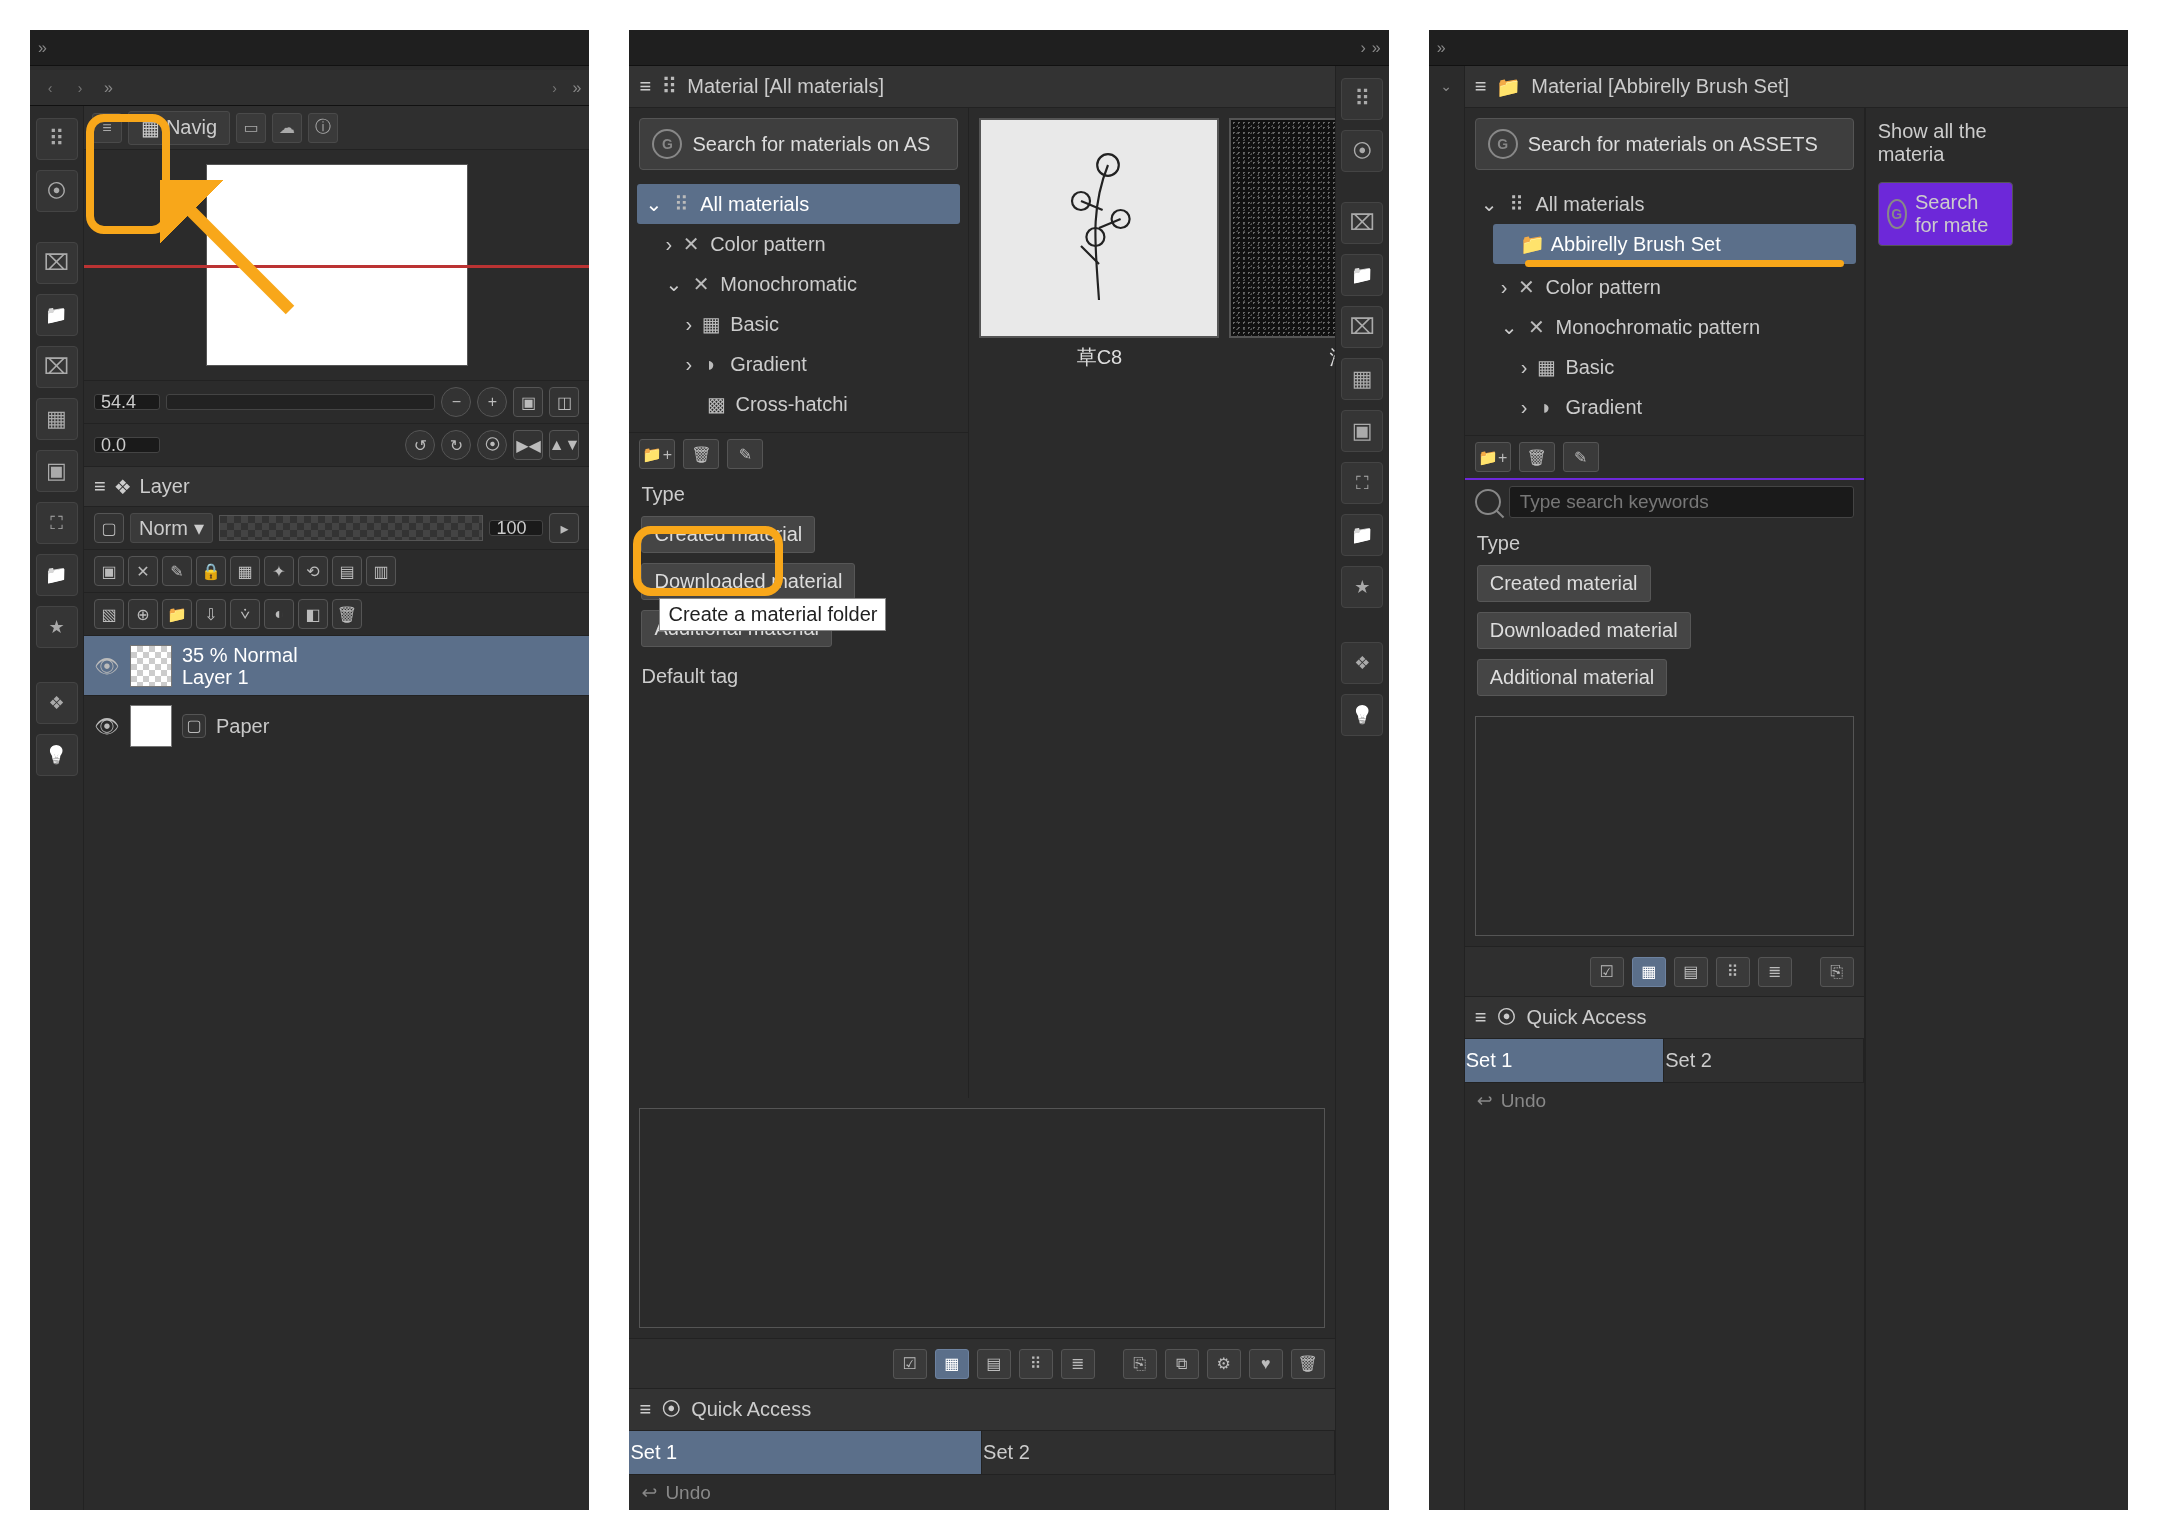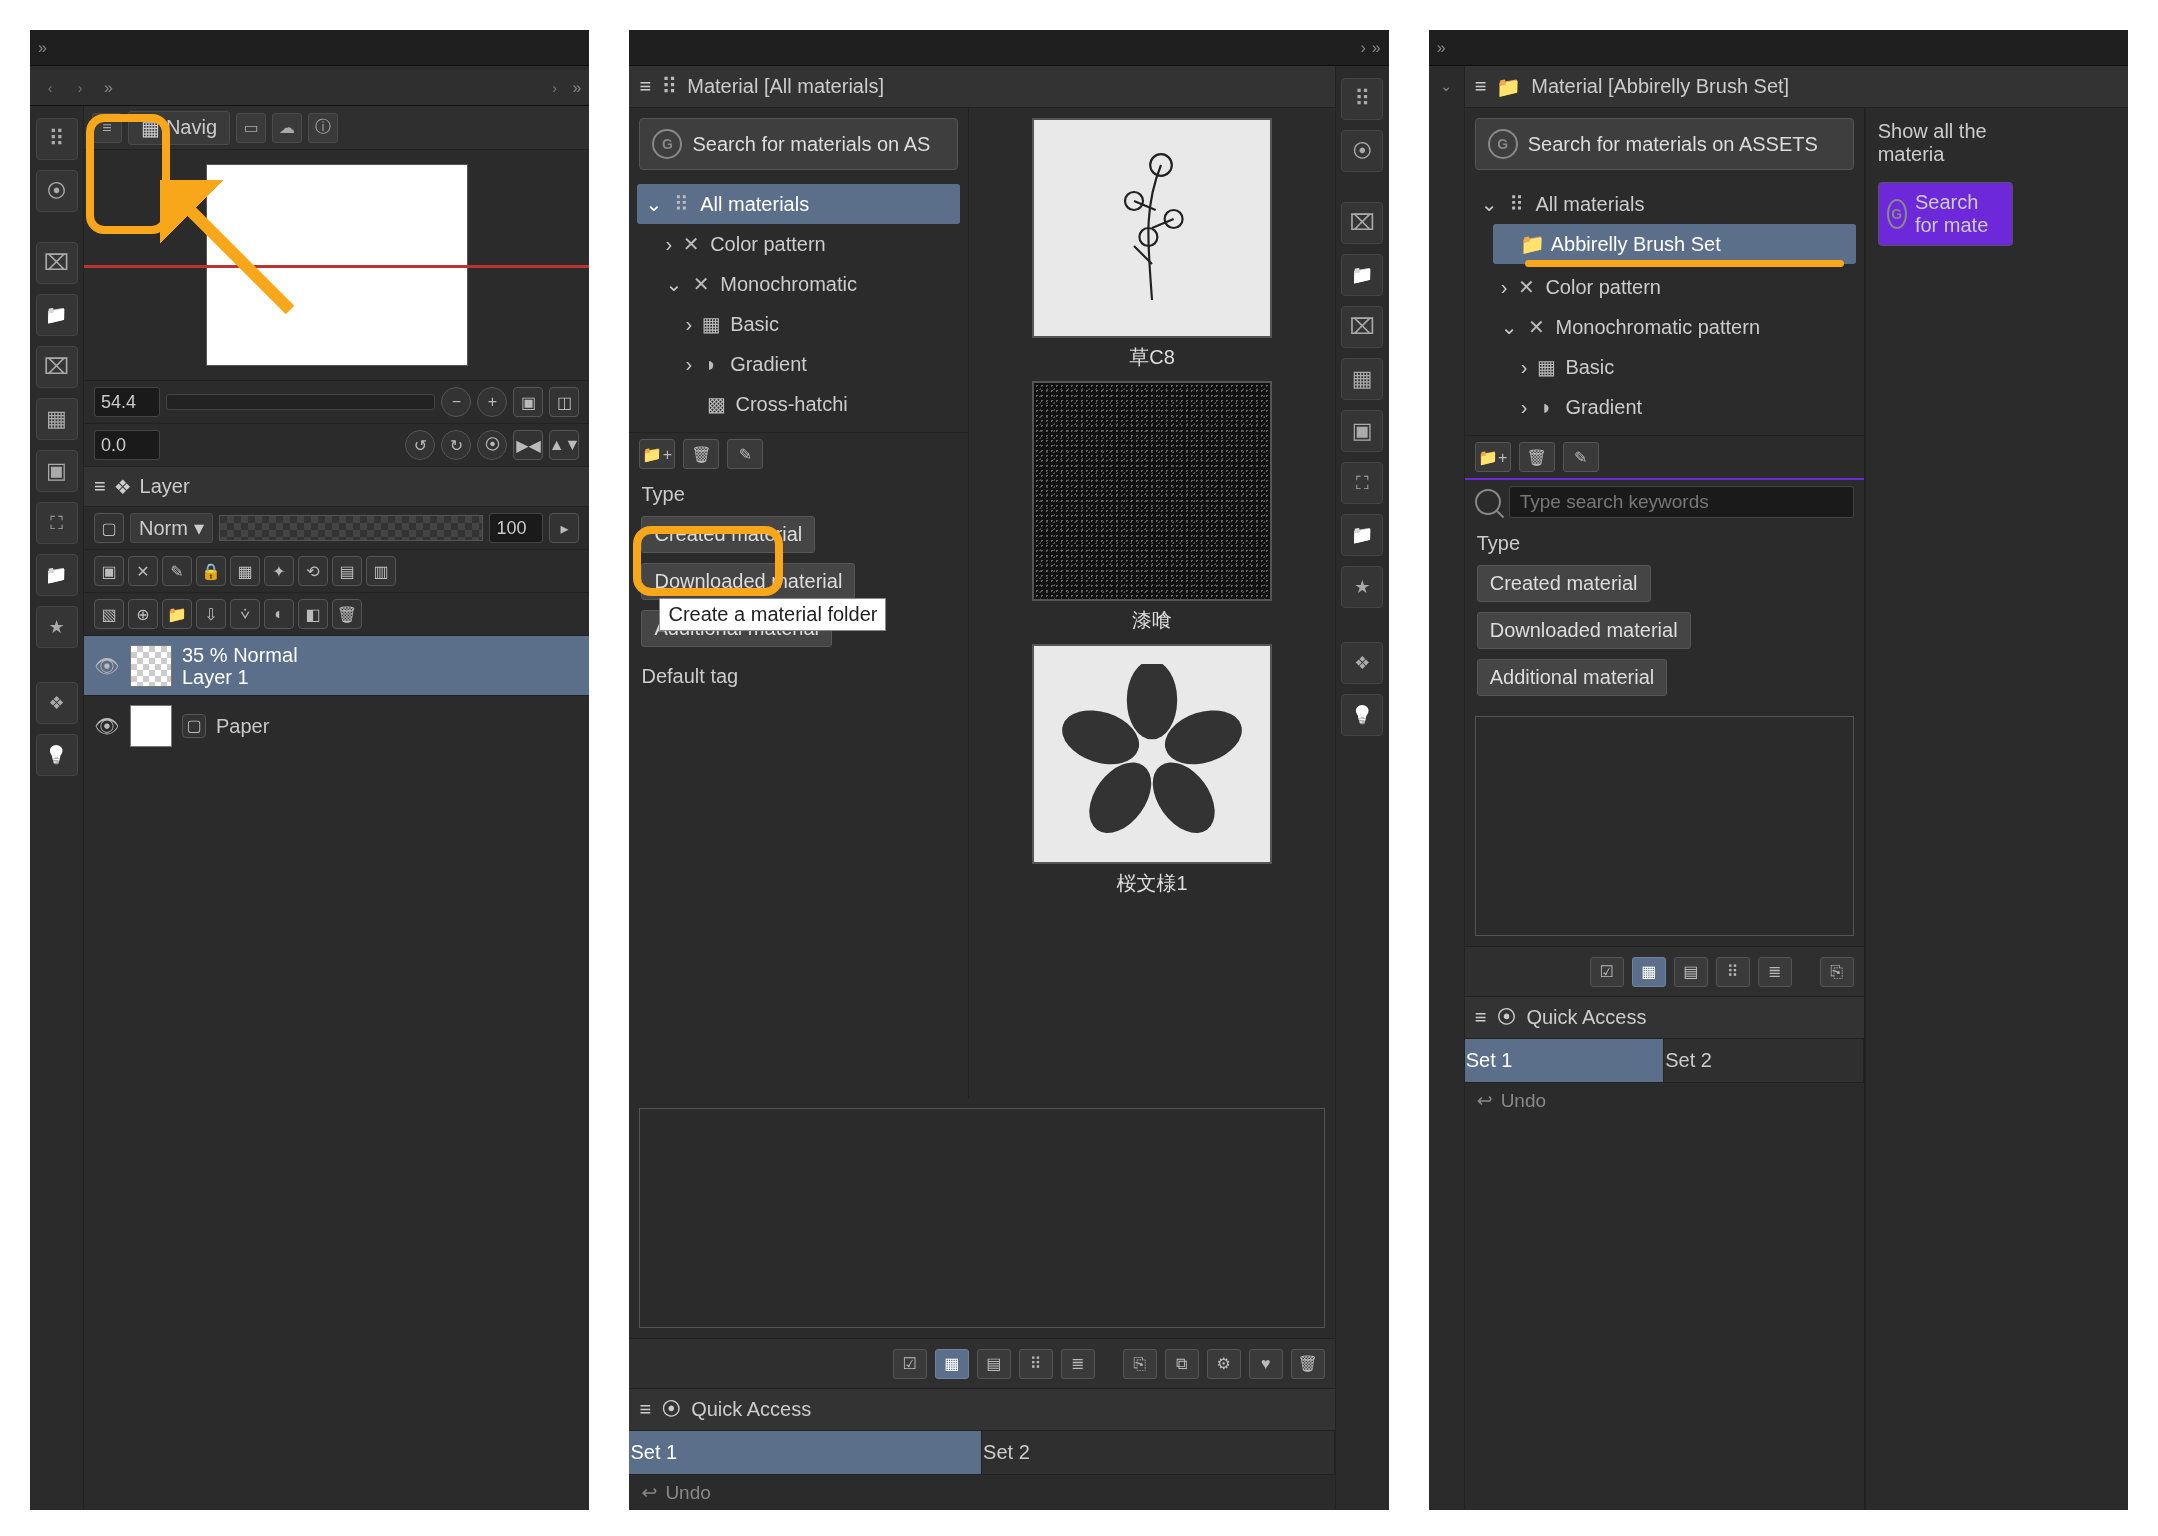--- a/index.html
+++ b/index.html
@@ -95,21 +95,21 @@
     position: relative;
   }
   .canvas-preview .sheet { width: 260px; height: 200px; background: #fff; box-shadow: 0 0 0 1px #555; }
   .red-bar { position: absolute; left: 0; right: 0; top: 50%; height: 3px; background: #b33; }
 
   .toolrow {
     display: flex; align-items: center; gap: 6px; padding: 6px 10px;
     border-top: 1px solid #222;
   }
   .numbox {
-    width: 66px; height: 30px; background: #1a1a1a; border: 1px solid #444;
+    width: 66px; height: 16px; background: #1a1a1a; border: 1px solid #444;
     color: #ccc; font-size: 18px; display: flex; align-items: center; padding: 0 6px;
     border-radius: 3px;
   }
   .rndicon {
     width: 30px; height: 30px; border: 1px solid #555; border-radius: 50%;
     display:flex;align-items:center;justify-content:center;color:#bbb;font-size:16px;
     background:#333;
   }
   .sqicon {
     width: 30px; height: 30px; border: 1px solid #555; border-radius: 4px;
@@ -197,21 +197,21 @@
   }
 
   .section-label { font-size: 20px; padding: 8px 12px; color: #ccc; }
   .chip-row { display: flex; flex-wrap: wrap; gap: 10px; padding: 2px 12px 10px; }
   .chip {
     background: #454545; border: 1px solid #575757; border-radius: 3px;
     padding: 6px 12px; font-size: 20px; color: #ddd;
   }
 
   .mat-grid {
-    display: flex; flex-direction: column; gap: 10px;
+    display: flex; flex-direction: row; gap: 10px;
     padding: 10px; 
     overflow: hidden;
   }
   .mat-item { display: flex; flex-direction: column; align-items: center; gap: 6px; }
   .mat-thumb { width: 240px; height: 220px; background: #e9e9e9; border: 2px solid #555; position: relative; display:flex;align-items:center;justify-content:center; }
   .mat-thumb.noise { background: #111; }
   .mat-thumb.noise::after {
     content:""; position:absolute; inset:0;
     background-image:
       radial-gradient(#777 1px, transparent 1px),

